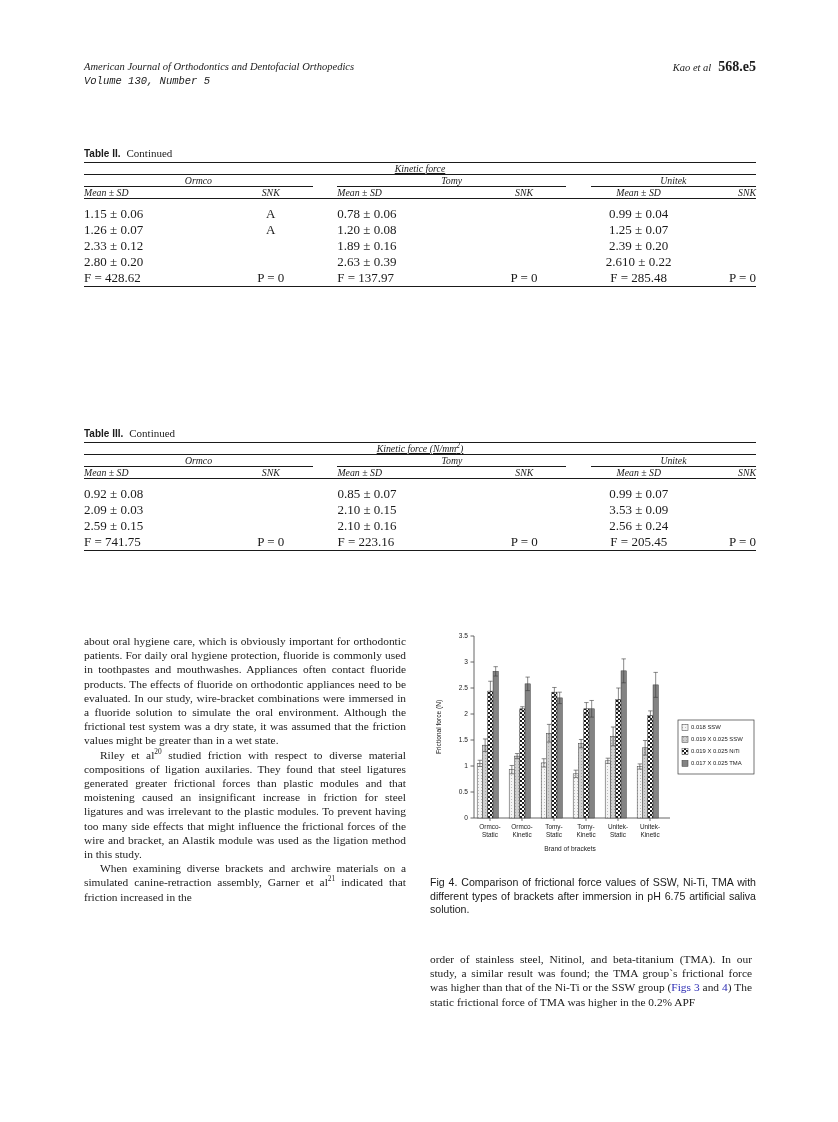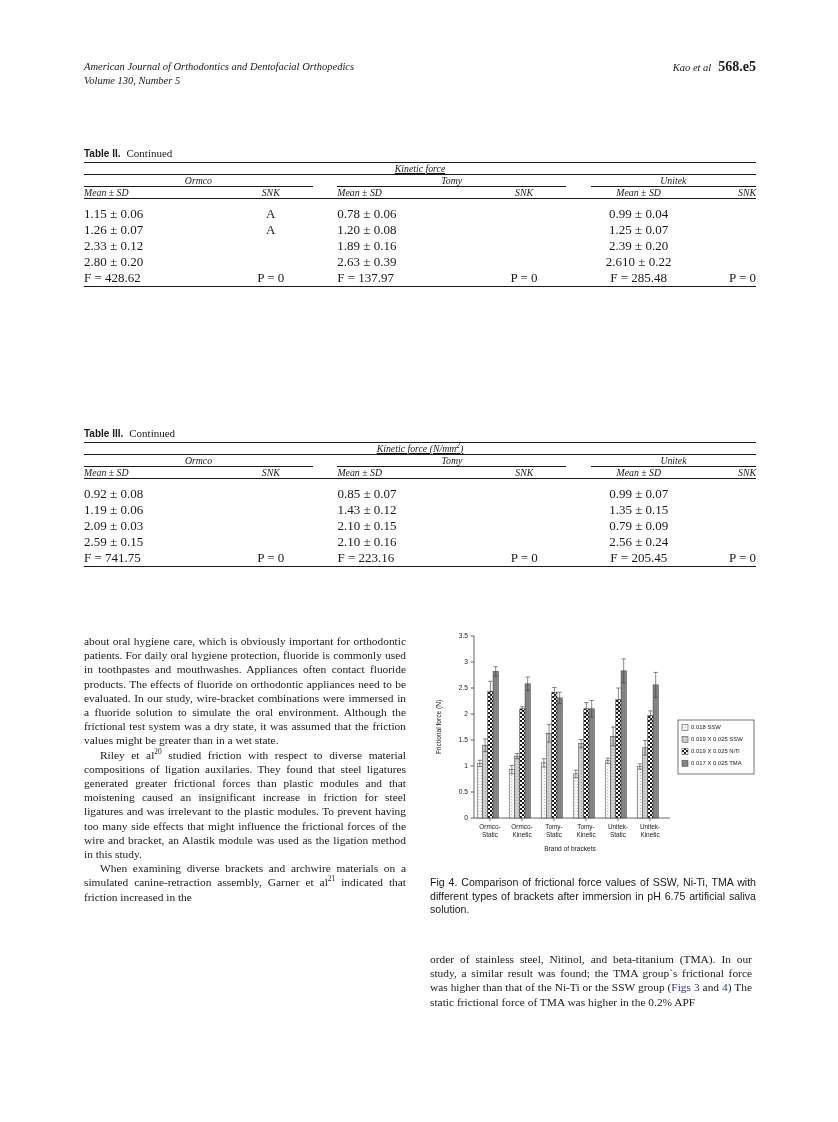--- a/index.html
+++ b/index.html
@@ -7,21 +7,21 @@
     width:838px;height:1122px;position:relative;
     font-family:"Liberation Serif",serif;
     color:#1a1a1a;
     -webkit-font-smoothing:antialiased;
   }
   .page{position:absolute;inset:0;}
 
   
   .runhead{position:absolute;left:84px;top:60px;width:672px;height:34px;}
   .runhead-left{position:absolute;left:0;top:0;font-style:italic;font-size:10.5px;line-height:14px;}
-  .runhead-left .vol{font-style:italic;}
+  .runhead-left .vol{font-style:italic;font-family:Liberation Mono, monospace;}
   .runhead-right{position:absolute;right:0;top:0;font-size:10.5px;line-height:14px;white-space:nowrap;}
   .runhead-right .auth{font-style:italic;}
   .runhead-right .pg{font-weight:bold;font-style:normal;margin-left:7px;font-size:14px;}
 
   
   .table-block{position:absolute;left:84px;width:672px;}
   .tbl-title{font-family:"Liberation Sans",sans-serif;font-size:10px;font-weight:bold;margin-bottom:3px;}
   .tbl-title .cont{font-family:"Liberation Serif",serif;font-weight:normal;font-size:11px;margin-left:6px;}
   table.sci{border-collapse:collapse;width:672px;font-size:9.6px;}
   table.sci td,table.sci th{padding:0;font-weight:normal;}
@@ -199,37 +199,27 @@
         <td class="dcell">0.92 ± 0.08</td>
         <td class="dcell" style="text-align:center"></td>
             <td></td>
         <td class="dcell">0.85 ± 0.07</td>
         <td class="dcell" style="text-align:center"></td>
             <td></td>
         <td class="dcell" style="text-align:center">0.99 ± 0.07</td>
         <td class="dcell" style="text-align:right"></td>
       </tr>
       <tr>
-        <td class="dcell">1.19 ± 0.06</td>
-        <td class="dcell" style="text-align:center"></td>
-            <td></td>
-        <td class="dcell">1.43 ± 0.12</td>
-        <td class="dcell" style="text-align:center"></td>
-            <td></td>
-        <td class="dcell" style="text-align:center">1.35 ± 0.15</td>
-        <td class="dcell" style="text-align:right"></td>
-      </tr>
-      <tr>
         <td class="dcell">2.09 ± 0.03</td>
         <td class="dcell" style="text-align:center"></td>
             <td></td>
         <td class="dcell">2.10 ± 0.15</td>
         <td class="dcell" style="text-align:center"></td>
             <td></td>
-        <td class="dcell" style="text-align:center">0.79 ± 0.09</td>
+        <td class="dcell" style="text-align:center">3.53 ± 0.09</td>
         <td class="dcell" style="text-align:right"></td>
       </tr>
       <tr>
         <td class="dcell">2.59 ± 0.15</td>
         <td class="dcell" style="text-align:center"></td>
             <td></td>
         <td class="dcell">2.10 ± 0.16</td>
         <td class="dcell" style="text-align:center"></td>
             <td></td>
         <td class="dcell" style="text-align:center">2.56 ± 0.24</td>

